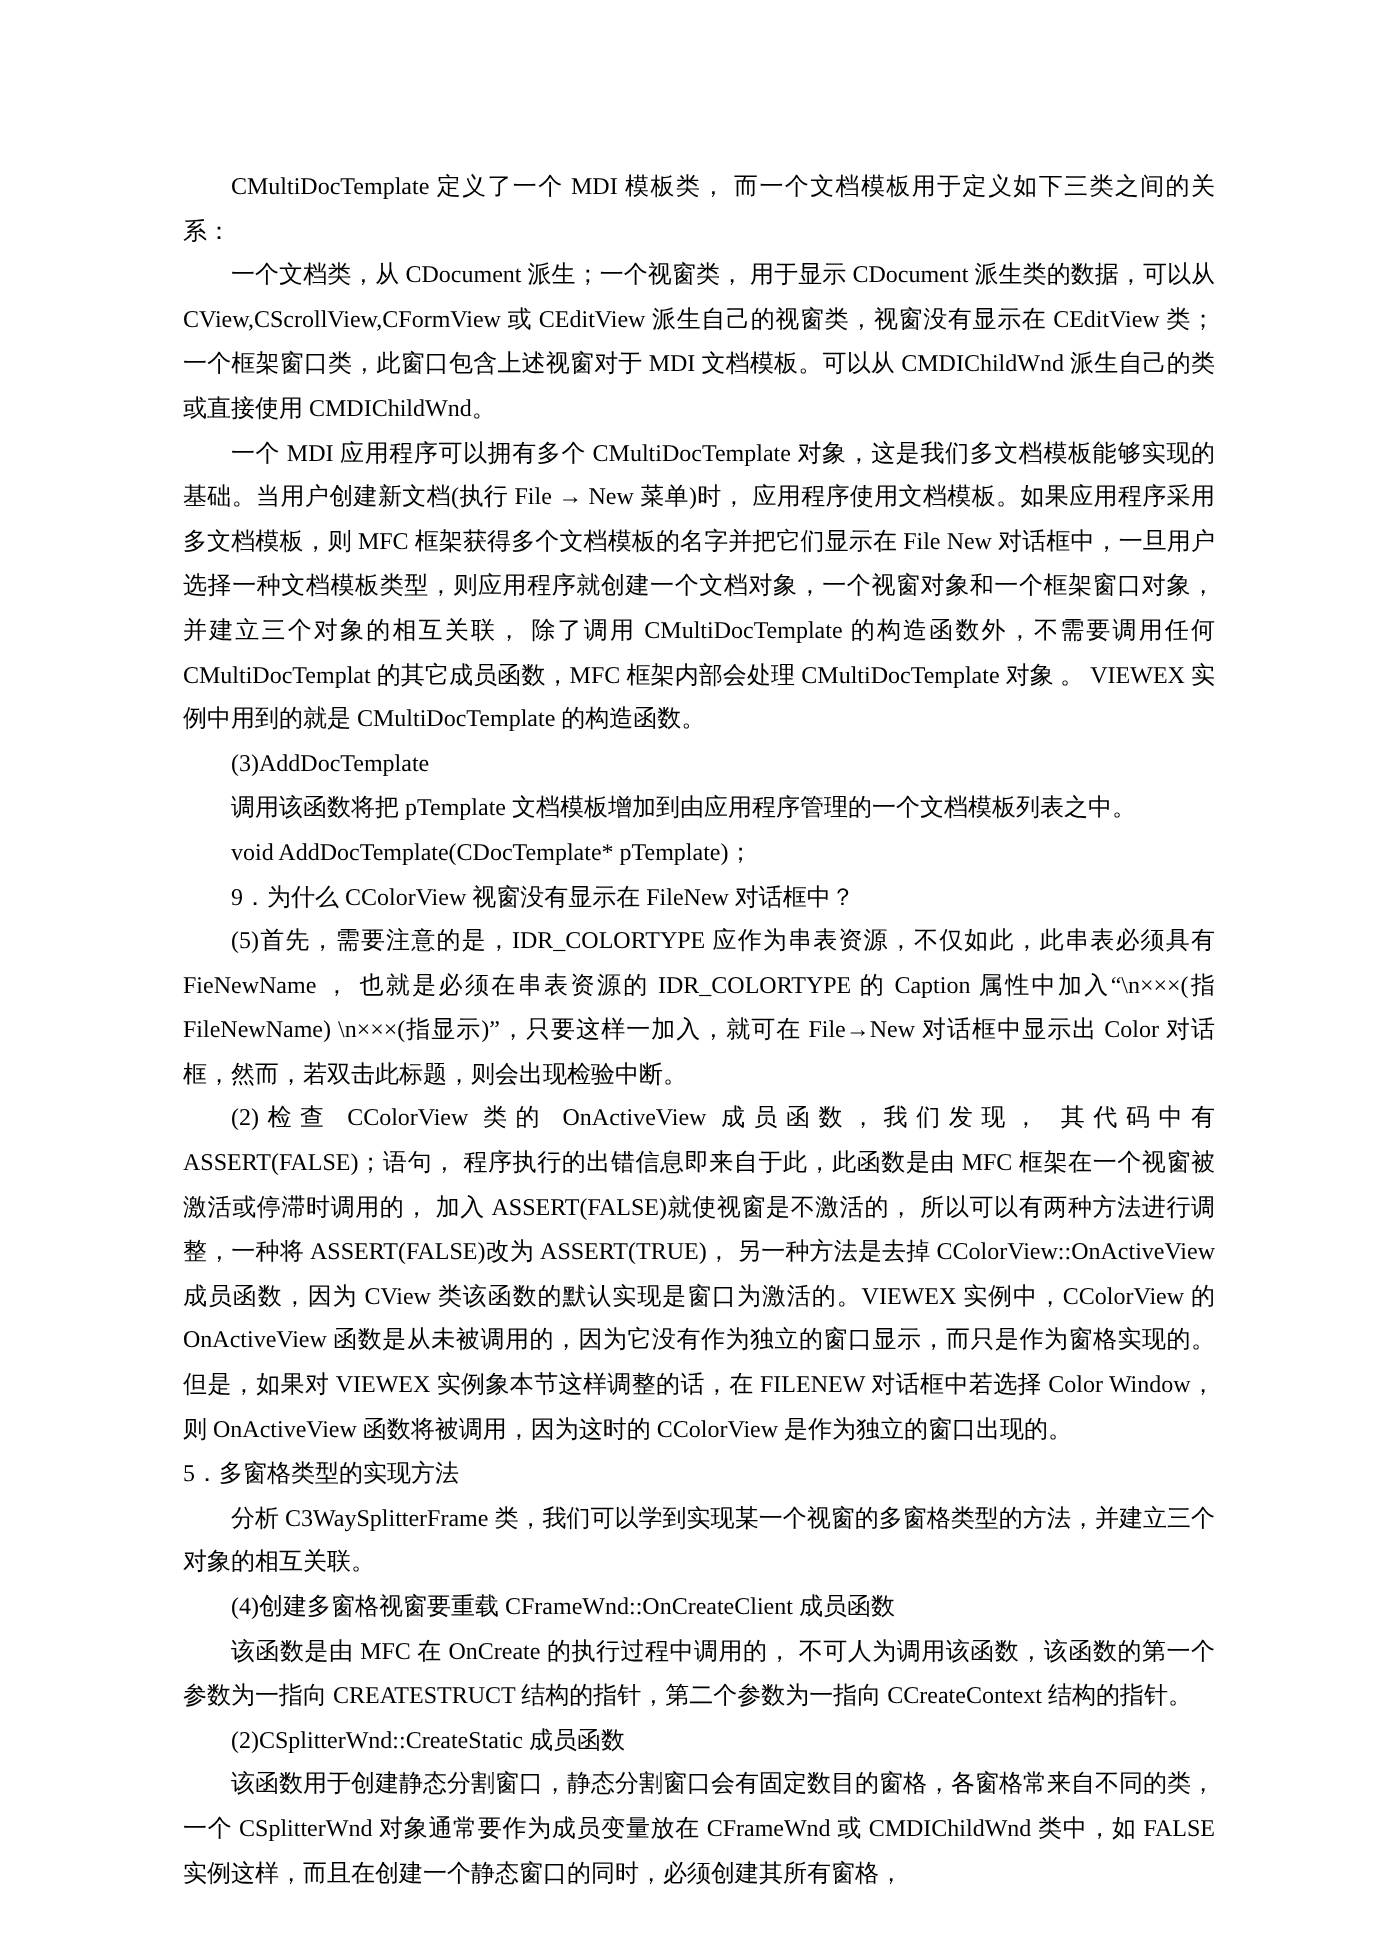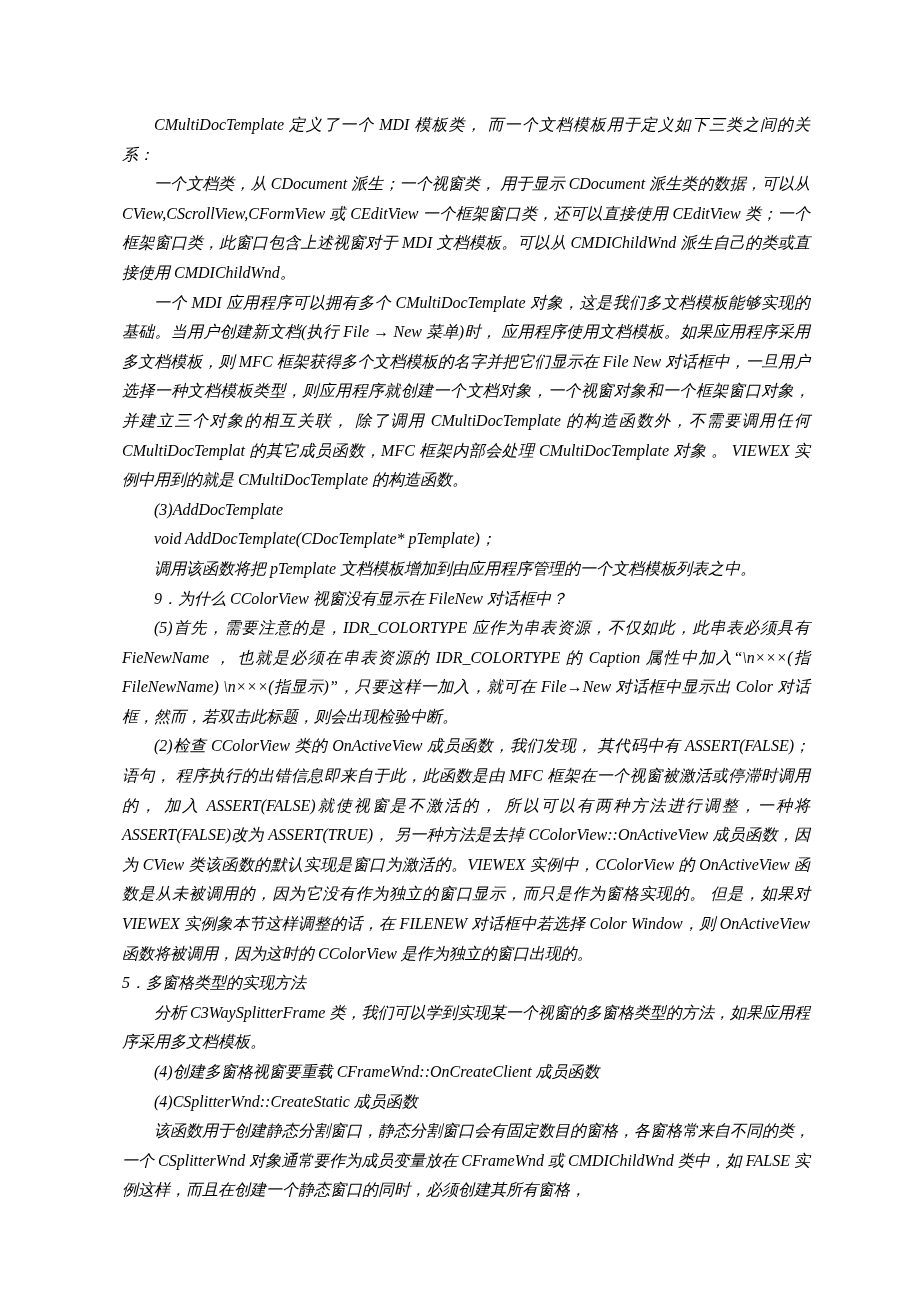--- a/index.html
+++ b/index.html
@@ -11,40 +11,40 @@
     color: #000;
     width: 920px;
   }
   .page {
     padding: 110px 110px 90px 122px;
   }
   .para {
     text-align: justify;
     text-justify: inter-ideograph;
     margin: 0;
-    font-style: italic;
   }
   .indent {
     text-indent: 2em;
   }
   .no-indent {
     text-indent: 0;
   }
 </style>
 </head>
 <body>
 
 <div class="page" id="page">
     <p class="para indent">CMultiDocTemplate 定义了一个 MDI 模板类，  而一个文档模板用于定义如下三类之间的关系：</p>
-    <p class="para indent">一个文档类，从 CDocument 派生；一个视窗类，   用于显示 CDocument 派生类的数据，可以从 CView,CScrollView,CFormView 或 CEditView 一个框架窗口类，还可以直接使用 CEditView 类；一个框架窗口类，此窗口包含上述视窗对于 MDI 文档模板。可以从 CMDIChildWnd 派生自己的类或直接使用 CMDIChildWnd。</p>
+    <p class="para indent">一个文档类，从 CDocument 派生；一个视窗类，   用于显示 CDocument 派生类的数据，可以从 CView,CScrollView,CFormView 或 CEditView 派生自己的视窗类，视窗没有显示在 CEditView 类；一个框架窗口类，此窗口包含上述视窗对于 MDI 文档模板。可以从 CMDIChildWnd 派生自己的类或直接使用 CMDIChildWnd。</p>
     <p class="para indent">一个 MDI 应用程序可以拥有多个 CMultiDocTemplate 对象，这是我们多文档模板能够实现的基础。当用户创建新文档(执行 File → New 菜单)时，  应用程序使用文档模板。如果应用程序采用多文档模板，则 MFC 框架获得多个文档模板的名字并把它们显示在 File New 对话框中，一旦用户选择一种文档模板类型，则应用程序就创建一个文档对象，一个视窗对象和一个框架窗口对象，  并建立三个对象的相互关联，   除了调用 CMultiDocTemplate 的构造函数外，不需要调用任何 CMultiDocTemplat 的其它成员函数，MFC  框架内部会处理  CMultiDocTemplate  对象 。 VIEWEX  实例中用到的就是 CMultiDocTemplate 的构造函数。</p>
     <p class="para indent">(3)AddDocTemplate</p>
+    <p class="para indent">调用该函数将把 pTemplate 文档模板增加到由应用程序管理的一个文档模板列表之中。</p>
     <p class="para indent">void AddDocTemplate(CDocTemplate* pTemplate)；</p>
-    <p class="para indent">调用该函数将把 pTemplate 文档模板增加到由应用程序管理的一个文档模板列表之中。</p>
     <p class="para indent">9．为什么 CColorView 视窗没有显示在 FileNew 对话框中？</p>
     <p class="para indent">(5)首先，需要注意的是，IDR_COLORTYPE 应作为串表资源，不仅如此，此串表必须具有 FieNewName ，  也就是必须在串表资源的 IDR_COLORTYPE 的 Caption 属性中加入“\n×××(指 FileNewName) \n×××(指显示)”，只要这样一加入，就可在 File→New 对话框中显示出 Color 对话框，然而，若双击此标题，则会出现检验中断。</p>
     <p class="para indent"> (2)检查 CColorView 类的 OnActiveView 成员函数，我们发现，  其代码中有 ASSERT(FALSE)；语句，  程序执行的出错信息即来自于此，此函数是由 MFC 框架在一个视窗被激活或停滞时调用的，  加入 ASSERT(FALSE)就使视窗是不激活的，  所以可以有两种方法进行调整，一种将 ASSERT(FALSE)改为 ASSERT(TRUE)，  另一种方法是去掉 CColorView::OnActiveView 成员函数，因为 CView 类该函数的默认实现是窗口为激活的。VIEWEX 实例中，CColorView 的 OnActiveView 函数是从未被调用的，因为它没有作为独立的窗口显示，而只是作为窗格实现的。  但是，如果对 VIEWEX 实例象本节这样调整的话，在 FILENEW 对话框中若选择 Color Window，则 OnActiveView 函数将被调用，因为这时的 CColorView 是作为独立的窗口出现的。</p>
     <p class="para no-indent">5．多窗格类型的实现方法</p>
-    <p class="para indent">分析 C3WaySplitterFrame 类，我们可以学到实现某一个视窗的多窗格类型的方法，如果应用程序采用多文档模板。</p>
+    <p class="para indent">分析 C3WaySplitterFrame 类，我们可以学到实现某一个视窗的多窗格类型的方法，并建立三个对象的相互关联。</p>
     <p class="para indent">(4)创建多窗格视窗要重载 CFrameWnd::OnCreateClient 成员函数</p>
-    <p class="para indent">(4)CSplitterWnd::CreateStatic 成员函数</p>
+    <p class="para indent">该函数是由 MFC 在 OnCreate 的执行过程中调用的，  不可人为调用该函数，该函数的第一个参数为一指向  CREATESTRUCT  结构的指针，第二个参数为一指向 CCreateContext 结构的指针。</p>
+    <p class="para indent">(2)CSplitterWnd::CreateStatic 成员函数</p>
     <p class="para indent">该函数用于创建静态分割窗口，静态分割窗口会有固定数目的窗格，各窗格常来自不同的类，一个 CSplitterWnd 对象通常要作为成员变量放在 CFrameWnd 或 CMDIChildWnd 类中，如 FALSE 实例这样，而且在创建一个静态窗口的同时，必须创建其所有窗格，</p>
   </div>
 
 </body></html>

